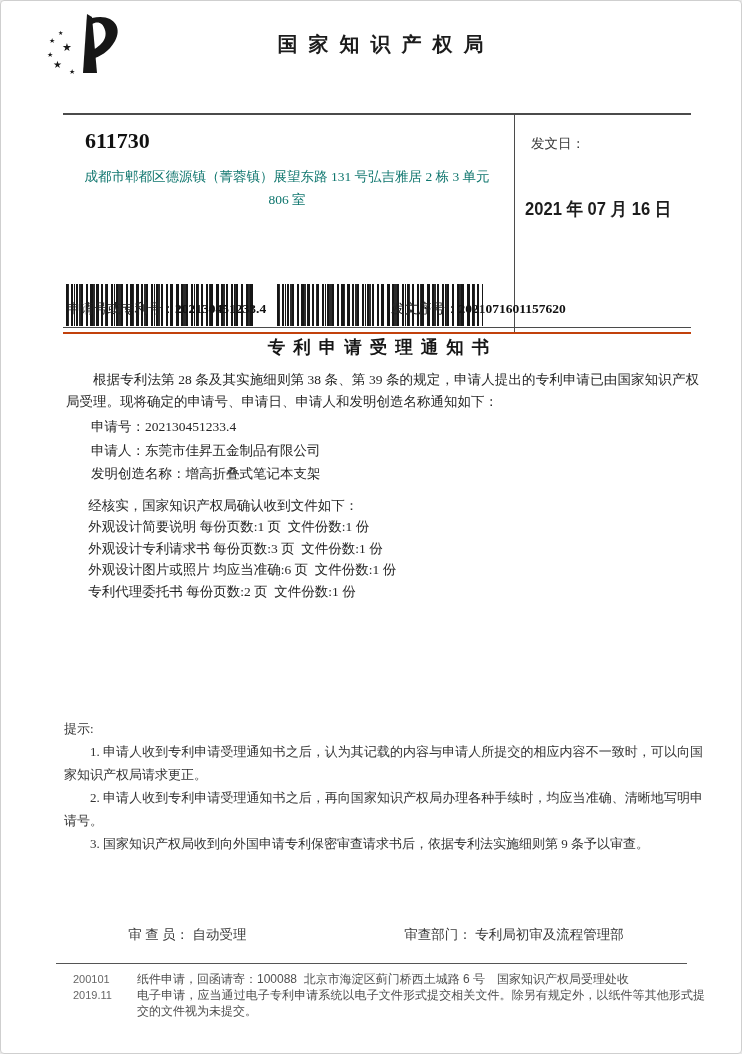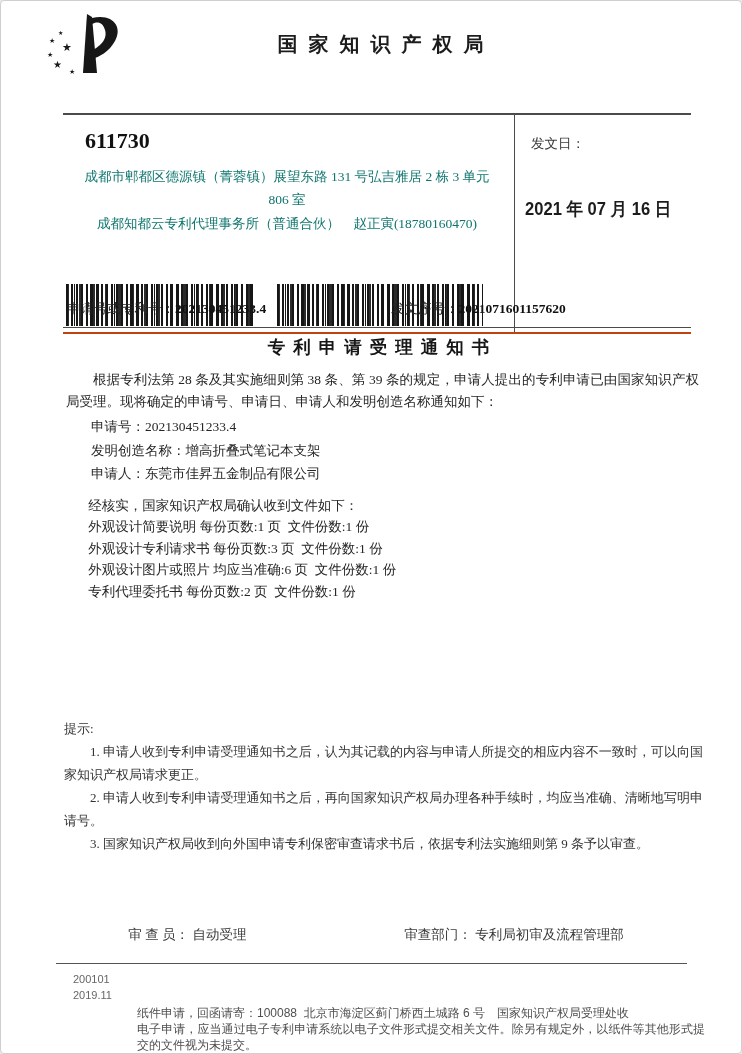--- a/index.html
+++ b/index.html
@@ -69,21 +69,21 @@
   .examiner{position:absolute;left:107px;white-space:pre-wrap;}
   .dept{position:absolute;left:383px;white-space:pre-wrap;}
   
   .footer-rule{position:absolute;left:55px;top:962px;width:631px;border-top:1.5px solid #555;}
   .footer-codes{
     position:absolute;left:72px;top:970px;width:66px;
     font-family:"Liberation Sans","DejaVu Sans",sans-serif;
     font-size:11px;line-height:16px;color:#666;
   }
   .footer-text{
-    position:absolute;left:136px;top:1004px;width:568px;
+    position:absolute;left:136px;top:970px;width:568px;
     font-family:"Liberation Sans","DejaVu Sans",sans-serif;
     font-size:12px;line-height:16px;color:#4f4f4f;text-align:justify;
   }
 </style>
 </head>
 <body>
 
 <div class="page">
 
   <svg class="logo" viewBox="0 0 86 64" aria-hidden="true">
@@ -97,21 +97,20 @@
     <text x="24" y="61" font-size="7" fill="#1a1a1a">★</text>
   </svg>
   <div class="org-name">国家知识产权局</div>
 
   <div class="infobox">
     <div class="left-pane">
       <div class="zipcode">611730</div>
       <div class="addr">
         <div class="pre">成都市郫都区德源镇（菁蓉镇）展望东路 131 号弘吉雅居 2 栋 3 单元</div>
         <div class="pre">806 室</div>
-        <div class="agency pre">成都知都云专利代理事务所（普通合伙）　赵正寅(18780160470)</div>
       </div>
       <div class="barcode bc-left"></div>
       <div class="barcode bc-right"></div>
     </div>
     <div class="right-pane">
       <div class="issue-label">发文日：</div>
       <div class="issue-date pre">2021 年 07 月 16 日</div>
     </div>
   </div>
 
@@ -122,22 +121,22 @@
     <span class="ref-serial">
       <span>发文序号：</span><span class="ref-val">2021071601157620</span>
     </span>
   </div>
   <div class="rule2"></div>
 
   <div class="body">
     <h1 class="notice-title">专利申请受理通知书</h1>
     <p class="intro pre">根据专利法第 28 条及其实施细则第 38 条、第 39 条的规定，申请人提出的专利申请已由国家知识产权局受理。现将确定的申请号、申请日、申请人和发明创造名称通知如下：</p>
     <div class="field pre">申请号：202130451233.4</div>
+    <div class="field pre">申请人：东莞市佳昇五金制品有限公司</div>
     <div class="field pre">发明创造名称：增高折叠式笔记本支架</div>
-    <div class="field pre">申请人：东莞市佳昇五金制品有限公司</div>
     <div class="received">
       <div class="item pre">经核实，国家知识产权局确认收到文件如下：</div>
       <div class="item pre">外观设计简要说明 每份页数:1 页  文件份数:1 份</div>
       <div class="item pre">外观设计专利请求书 每份页数:3 页  文件份数:1 份</div>
       <div class="item pre">外观设计图片或照片 均应当准确:6 页  文件份数:1 份</div>
       <div class="item pre">专利代理委托书 每份页数:2 页  文件份数:1 份</div>
     </div>
   </div>
 
   <div class="tips">

